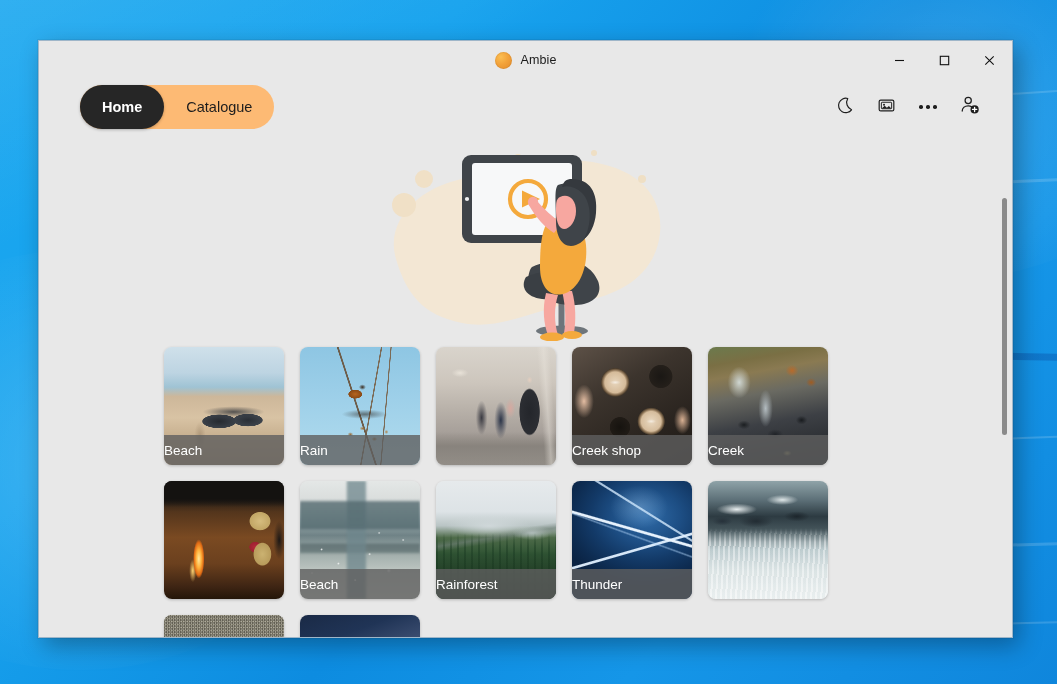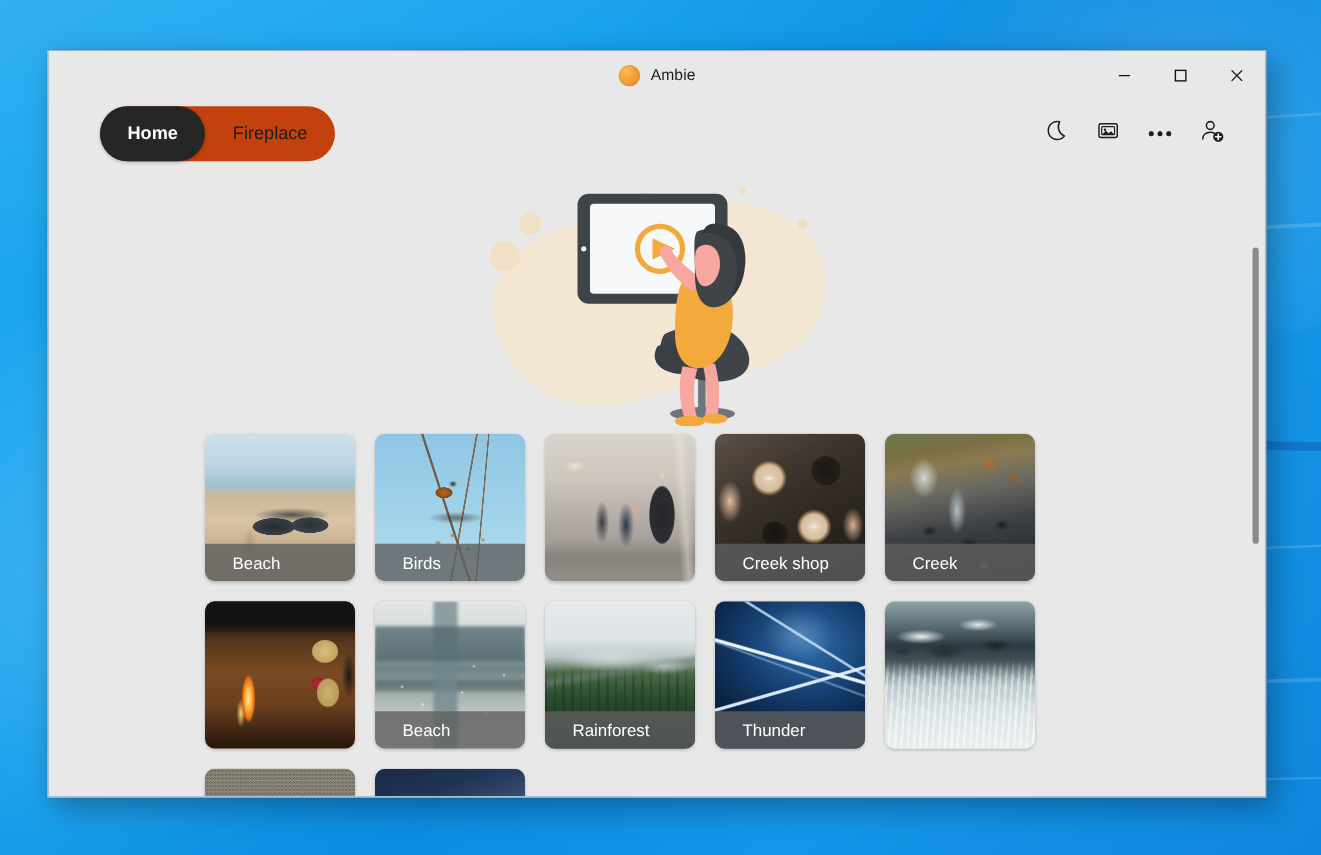--- a/index.html
+++ b/index.html
@@ -81,21 +81,21 @@
     position: relative;
     height: 56px; flex: 0 0 56px;
     padding: 0 26px 0 41px;
     display: flex; align-items: center; justify-content: space-between;
   }
 
   
   .seg {
     display: flex; align-items: stretch;
     height: 44px;
-    background: #c2410c;
+    background: #fdba74;
     border-radius: 22px;
   }
   .seg-item {
     display: flex; align-items: center; justify-content: center;
     padding: 0 22px;
     font-size: 14.5px;
     color: #1d1d1d;
     border-radius: 22px;
     white-space: nowrap;
   }
@@ -149,21 +149,21 @@
     flex: 0 0 auto;
   }
   .card .art { position: absolute; inset: 0; }
   .card .label {
     position: absolute; left: 0; right: 0; bottom: 0;
     height: 30px;
     background: rgba(95,95,95,0.80);
     color: #fff;
     font-size: 13.5px;
     display: flex; align-items: center;
-    padding: 0 22px;
+    padding: 0 0;
     white-space: nowrap; overflow: hidden;
   }
 
   
   #scrollbar {
     position: absolute;
     right: 4px; top: 0; bottom: 0;
     width: 7px;
   }
   #scrollthumb {
@@ -453,21 +453,21 @@
           <svg width="11" height="11" viewBox="0 0 11 11" aria-hidden="true">
               <path d="M1.3 1.3l8.4 8.4M9.7 1.3l-8.4 8.4" stroke="currentColor" stroke-width="1.1" fill="none"></path>
             </svg>
         </div>
       </div>
     </div>
 
     <div id="topnav">
       <div class="seg">
         <div class="seg-item active">Home</div>
-        <div class="seg-item">Fireplace</div>
+        <div class="seg-item">Catalogue</div>
       </div>
 
       <div class="nav-actions">
         <div class="navbtn">
           <span>
             <svg width="19" height="19" viewBox="0 0 20 20" aria-hidden="true">
               <path d="M13.4 2.6a7.6 7.6 0 1 0 4.0 11.9A8.4 8.4 0 0 1 13.4 2.6z" fill="none" stroke="#1e1e1e" stroke-width="1.25" stroke-linejoin="round"></path>
             </svg>
           </span>
         </div>
@@ -541,21 +541,21 @@
         </svg>
       </div>
 
       <div id="grid">
           <div class="card">
             <div class="art art-beach"></div>
             <div class="label">Beach</div>
           </div>
           <div class="card">
             <div class="art art-birds"></div>
-            <div class="label">Birds</div>
+            <div class="label">Rain</div>
           </div>
           <div class="card">
             <div class="art art-city"></div>
           </div>
           <div class="card">
             <div class="art art-coffee"></div>
             <div class="label">Creek shop</div>
           </div>
           <div class="card">
             <div class="art art-creek"></div>

